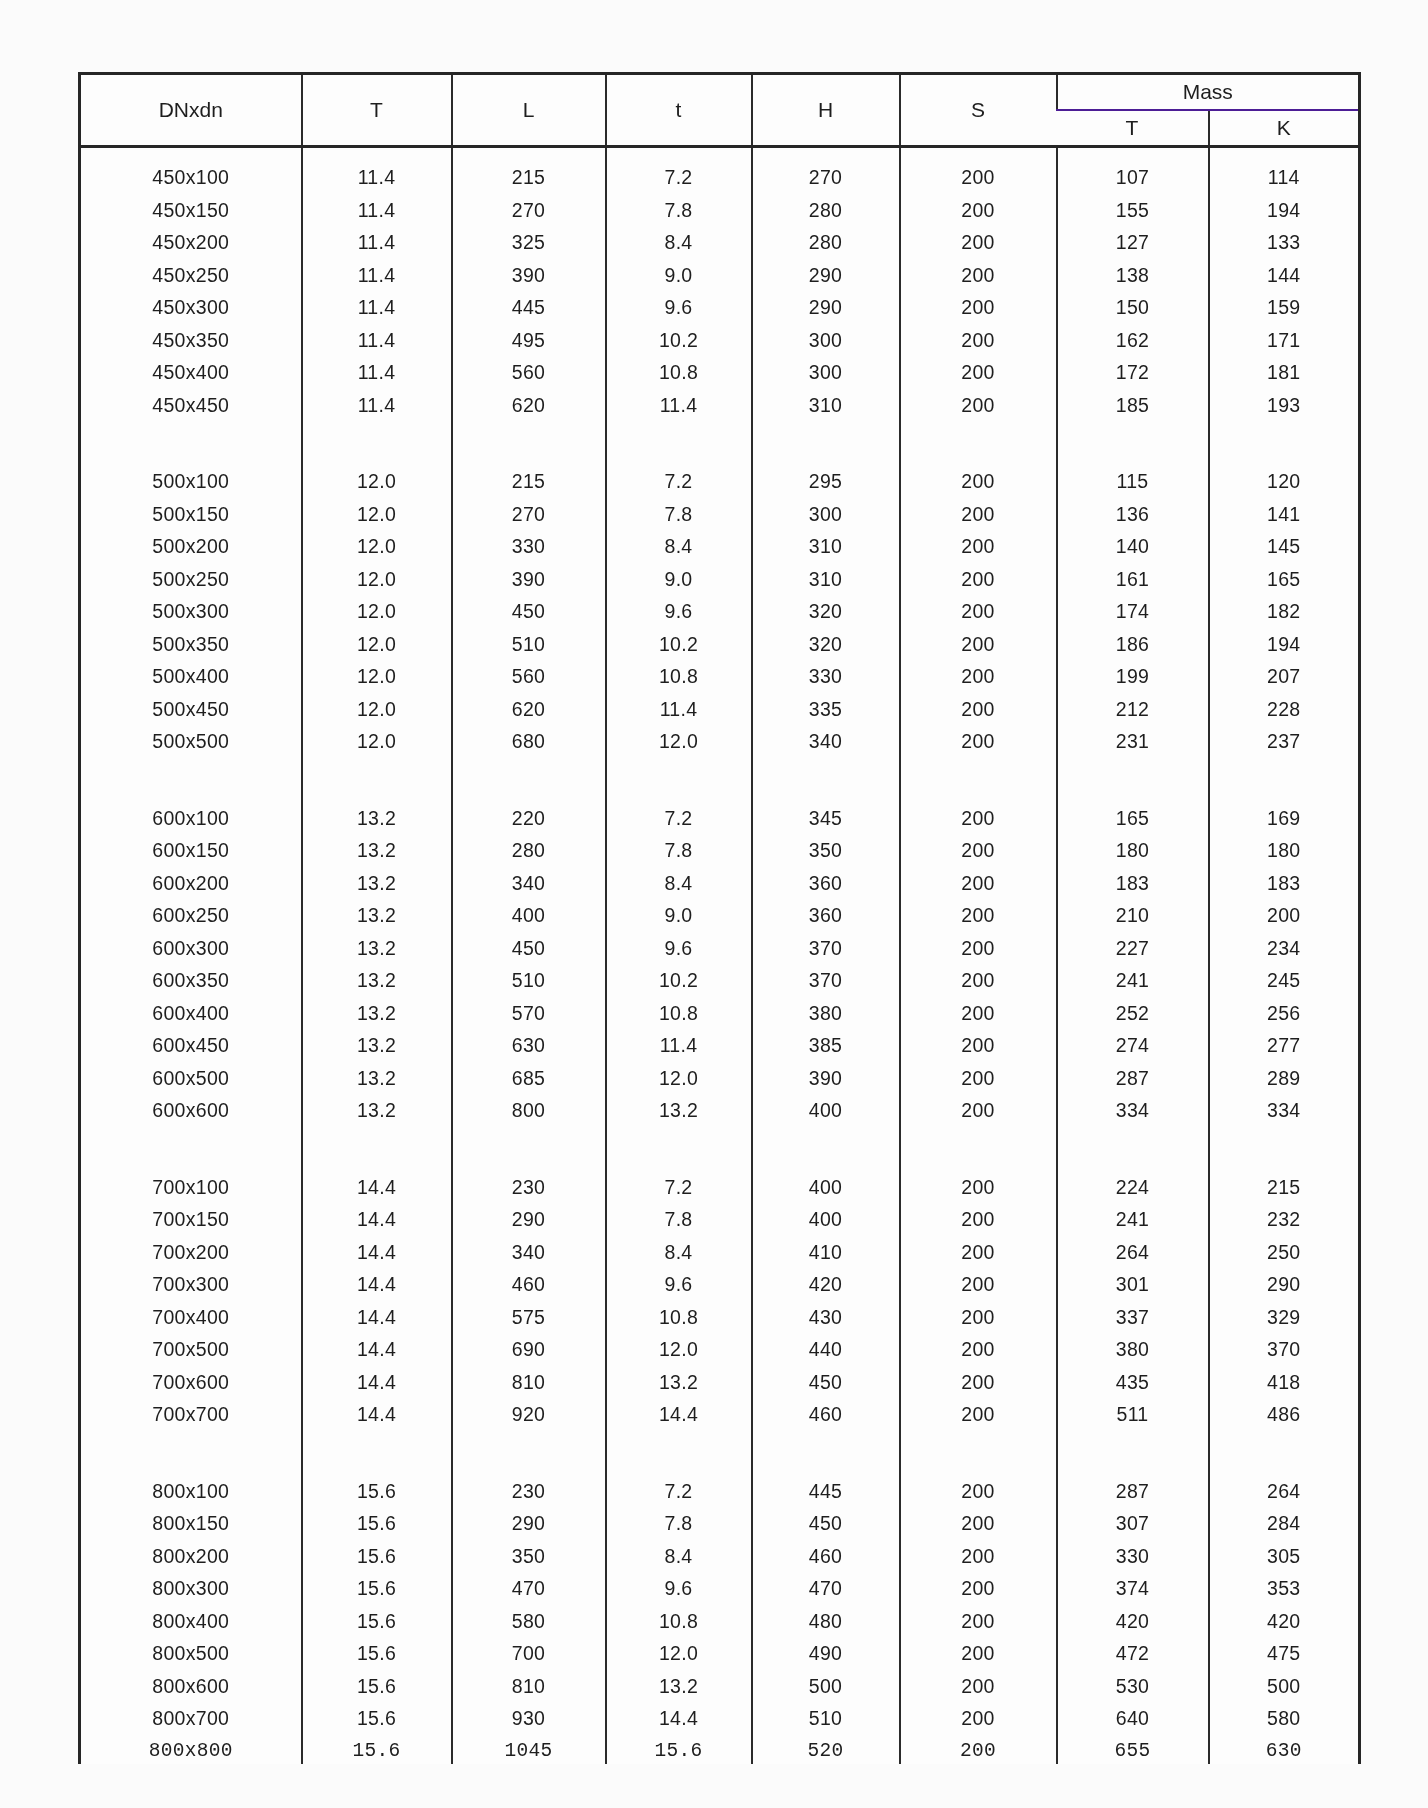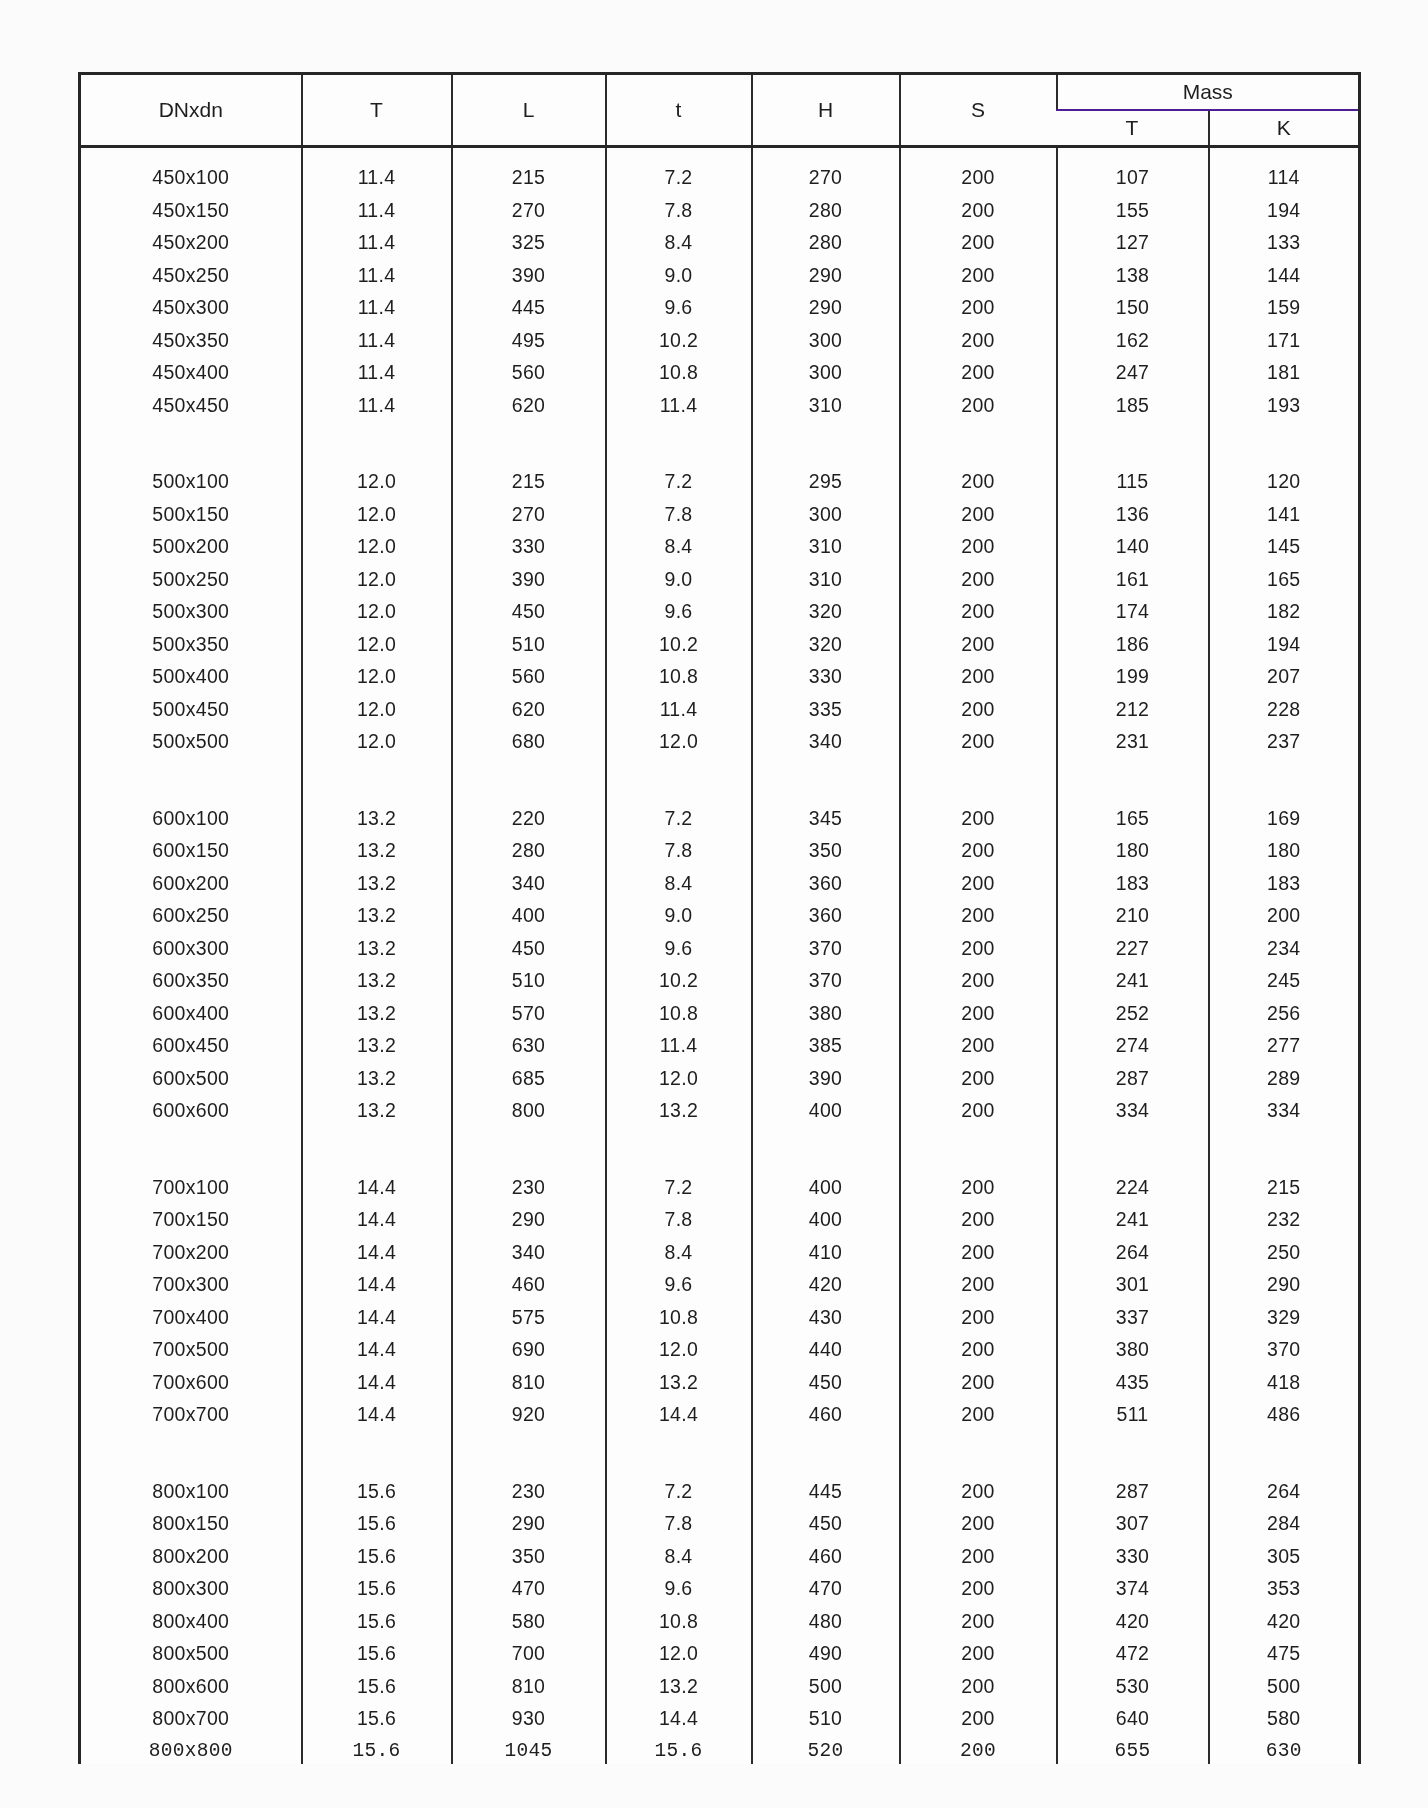--- a/index.html
+++ b/index.html
@@ -160,21 +160,21 @@
           <td>162</td>
           <td>171</td>
         </tr>
         <tr>
           <td>450x400</td>
           <td>11.4</td>
           <td>560</td>
           <td>10.8</td>
           <td>300</td>
           <td>200</td>
-          <td>247</td>
+          <td>172</td>
           <td>181</td>
         </tr>
         <tr>
           <td>450x450</td>
           <td>11.4</td>
           <td>620</td>
           <td>11.4</td>
           <td>310</td>
           <td>200</td>
           <td>185</td>

